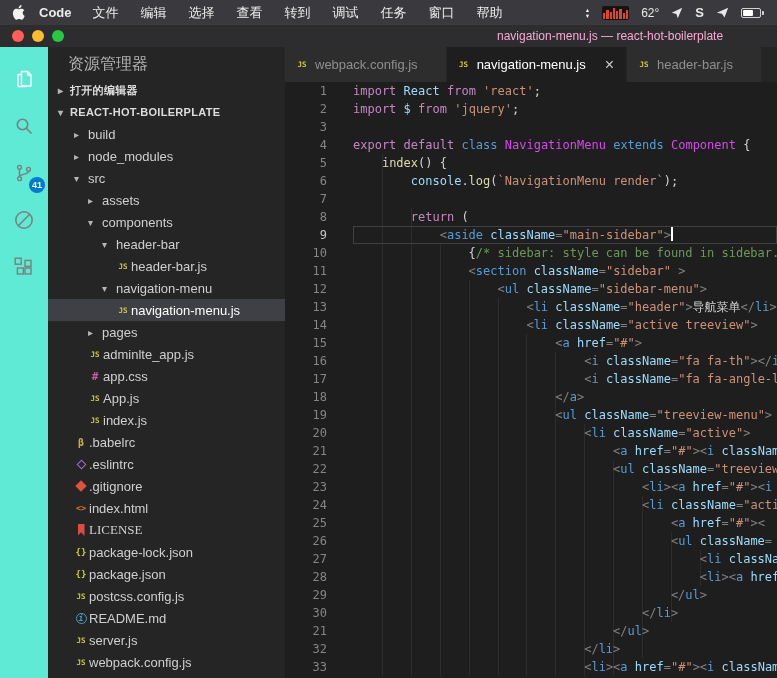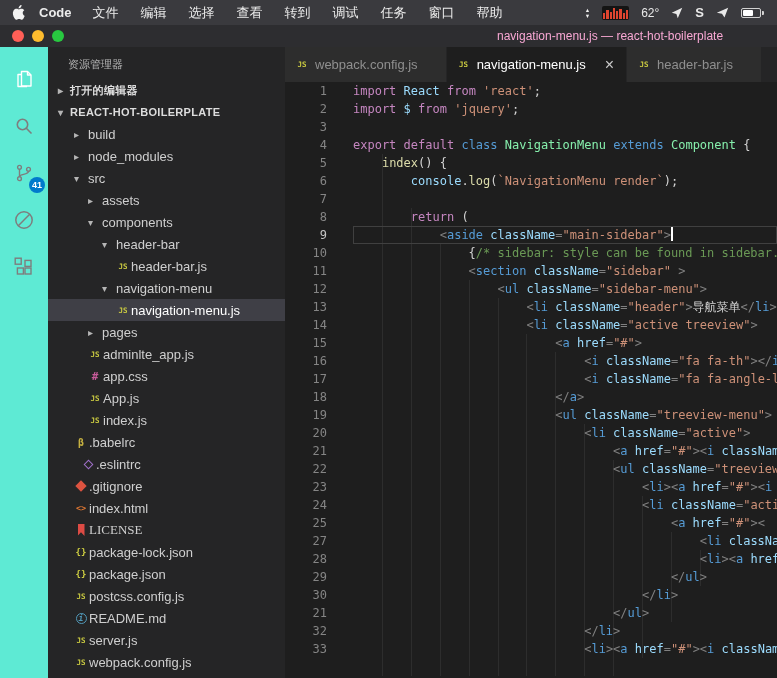--- a/index.html
+++ b/index.html
@@ -35,21 +35,21 @@
 .main{display:flex;height:631px;flex:none}
 
 
 .activitybar{width:48px;background:#5eead4;flex:none;padding-top:8px}
 .ab-item{height:47px;display:flex;align-items:center;justify-content:center;position:relative;color:#7e7e7e}
 .ab-item.active{color:#ffffff}
 .badge{position:absolute;right:3px;bottom:3px;background:#007acc;color:#fff;font-size:9px;font-weight:700;min-width:16px;height:16px;border-radius:8px;display:flex;align-items:center;justify-content:center;padding:0 3px}
 
 
 .sidebar{width:237px;background:#252526;flex:none;color:#ccc;overflow:hidden}
-.sidebar-title{height:32px;line-height:34px;padding-left:20px;font-size:11px;color:#b3b3b3}
+.sidebar-title{height:32px;line-height:34px;padding-left:20px;font-size:16px;color:#b3b3b3}
 .tsection{height:22px;display:flex;align-items:center;font-size:11px;font-weight:700;color:#ddd;padding-left:10px;letter-spacing:.3px;white-space:nowrap}
 .trow{height:22px;display:flex;align-items:center;font-size:13px;color:#cfcfcf;white-space:nowrap;cursor:default}
 .trow.selected{background:#3f3f46;color:#fff}
 .arrow{width:14px;flex:none;font-size:10px;color:#b5b5b5}
 .tsection .arrow{width:12px}
 .fi{width:14px;height:16px;flex:none;display:inline-flex;align-items:center;justify-content:center;font-family:"DejaVu Sans Mono",monospace;font-weight:700;margin-right:1px}
 .fi-js{color:#cbcb41;font-size:7.5px}
 .fi-json{color:#cbcb41;font-size:9px}
 .fi-css{color:#c75b9a;font-size:11px}
 .fi-html{color:#e37933;font-size:8.5px}
@@ -68,21 +68,21 @@
 .code-area{position:relative;flex:1;overflow:hidden;font-family:"DejaVu Sans Mono",monospace;font-size:12px}
 .guides-layer{position:absolute;left:68px;top:0;right:0;bottom:0;pointer-events:none}
 .guide{position:absolute;width:1px;background:rgba(255,255,255,.07)}
 .code-lines{position:relative}
 .cline{display:flex;height:18px;line-height:18px}
 .lnum{width:68px;flex:none;text-align:right;padding-right:26px;color:#858585}
 .cline.cur .lnum{color:#c6c6c6}
 .lbody{flex:1;min-width:0;white-space:pre;overflow:hidden}
 .cline.cur .lbody{box-shadow:inset 0 0 0 1px #404040}
 .cursor{display:inline-block;width:2px;height:14px;background:#fff;vertical-align:-2px}
-.tok.kw{color:#c586c0}.tok.kw2{color:#569cd6}.tok.ty{color:#86efac}.tok.vr{color:#9cdcfe}
+.tok.kw{color:#c586c0}.tok.kw2{color:#569cd6}.tok.ty{color:#d946ef}.tok.vr{color:#9cdcfe}
 .tok.fn{color:#dcdcaa}.tok.st{color:#ce9178}.tok.tg{color:#569cd6}.tok.pu{color:#808080}
 .tok.pl{color:#d4d4d4}.tok.cm{color:#6a9955}.tok.tx{color:#d4d4d4}
 </style>
 </head>
 <body>
 
 <div class="window">
 
   <div class="menubar">
     <span class="apple-wrap">
@@ -250,21 +250,21 @@
             <span class="tlabel">App.js</span>
           </div>
           <div class="trow" style="padding-left: 40px;">
             <span class="fi fi-js">JS</span>
             <span class="tlabel">index.js</span>
           </div>
           <div class="trow" style="padding-left: 26px;">
             <span class="fi fi-babel">β</span>
             <span class="tlabel">.babelrc</span>
           </div>
-          <div class="trow" style="padding-left: 33px;">
+          <div class="trow" style="padding-left: 26px;">
             <span class="fi fi-eslint">
               <span class="diamond-outline"></span>
             </span>
             <span class="tlabel">.eslintrc</span>
           </div>
           <div class="trow" style="padding-left: 26px;">
             <span class="fi fi-git">
               <span class="diamond-solid"></span>
             </span>
             <span class="tlabel">.gitignore</span>
@@ -434,20 +434,24 @@
             </div>
             <div class="cline">
               <span class="lnum">24</span>
               <span class="lbody"><span class="tok pl">                                        </span><span class="tok pu">&lt;</span><span class="tok tg">li</span><span class="tok pl"> </span><span class="tok vr">className</span><span class="tok pu">=</span><span class="tok st">"active"</span></span>
             </div>
             <div class="cline">
               <span class="lnum">25</span>
               <span class="lbody"><span class="tok pl">                                            </span><span class="tok pu">&lt;</span><span class="tok tg">a</span><span class="tok pl"> </span><span class="tok vr">href</span><span class="tok pu">=</span><span class="tok st">"#"</span><span class="tok pu">&gt;&lt;</span></span>
             </div>
             <div class="cline">
+              <span class="lnum">26</span>
+              <span class="lbody"><span class="tok pl">                                            </span><span class="tok pu">&lt;</span><span class="tok tg">ul</span><span class="tok pl"> </span><span class="tok vr">className</span><span class="tok pu">=</span></span>
+            </div>
+            <div class="cline">
               <span class="lnum">27</span>
               <span class="lbody"><span class="tok pl">                                                </span><span class="tok pu">&lt;</span><span class="tok tg">li</span><span class="tok pl"> </span><span class="tok vr">classNa</span></span>
             </div>
             <div class="cline">
               <span class="lnum">28</span>
               <span class="lbody"><span class="tok pl">                                                </span><span class="tok pu">&lt;</span><span class="tok tg">li</span><span class="tok pu">&gt;&lt;</span><span class="tok tg">a</span><span class="tok pl"> </span><span class="tok vr">href</span></span>
             </div>
             <div class="cline">
               <span class="lnum">29</span>
               <span class="lbody"><span class="tok pl">                                            </span><span class="tok pu">&lt;/</span><span class="tok tg">ul</span><span class="tok pu">&gt;</span></span>

